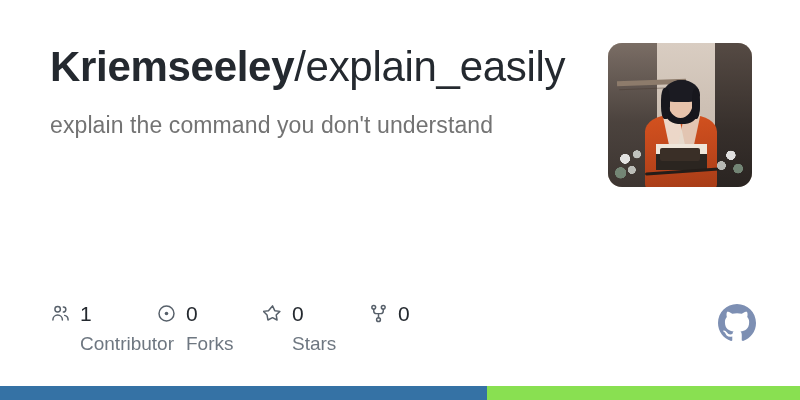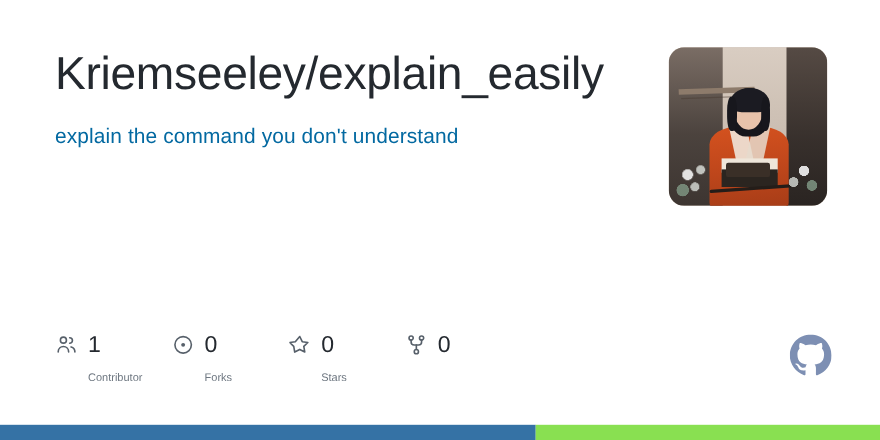--- a/index.html
+++ b/index.html
@@ -33,35 +33,35 @@
   .repo-title {
     margin: 0;
     font-size: 42px;
     line-height: 54px;
     color: #24292f;
     font-weight: 400;
     letter-spacing: -0.3px;
     white-space: nowrap;
   }
   .repo-title .owner {
-    font-weight: 400;
+    font-weight: 700;
   }
   .repo-title .sep {
     font-weight: 400;
   }
   .repo-title .name {
     font-weight: 400;
   }
 
   .repo-description {
     margin: 0;
     padding-top: 18px;
-    font-size: 19px;
+    font-size: 23px;
     line-height: 26px;
-    color: #0369a1;
+    color: #737373;
     font-weight: 400;
     letter-spacing: 0.1px;
     white-space: nowrap;
   }
 
   
   .avatar {
     position: absolute;
     left: 608px;
     top: 43px;
@@ -247,21 +247,21 @@
   .stat-icon svg { display: block; }
   .stat-value {
     font-size: 21px;
     line-height: 21px;
     color: #24292f;
     font-weight: 400;
   }
   .stat-label {
     padding-top: 9px;
     padding-left: 30px;
-    font-size: 10px;
+    font-size: 19px;
     line-height: 18px;
     color: #6e7781;
     font-weight: 400;
     white-space: nowrap;
   }
 
   
   .gh-mark {
     position: absolute;
     left: 718px;

